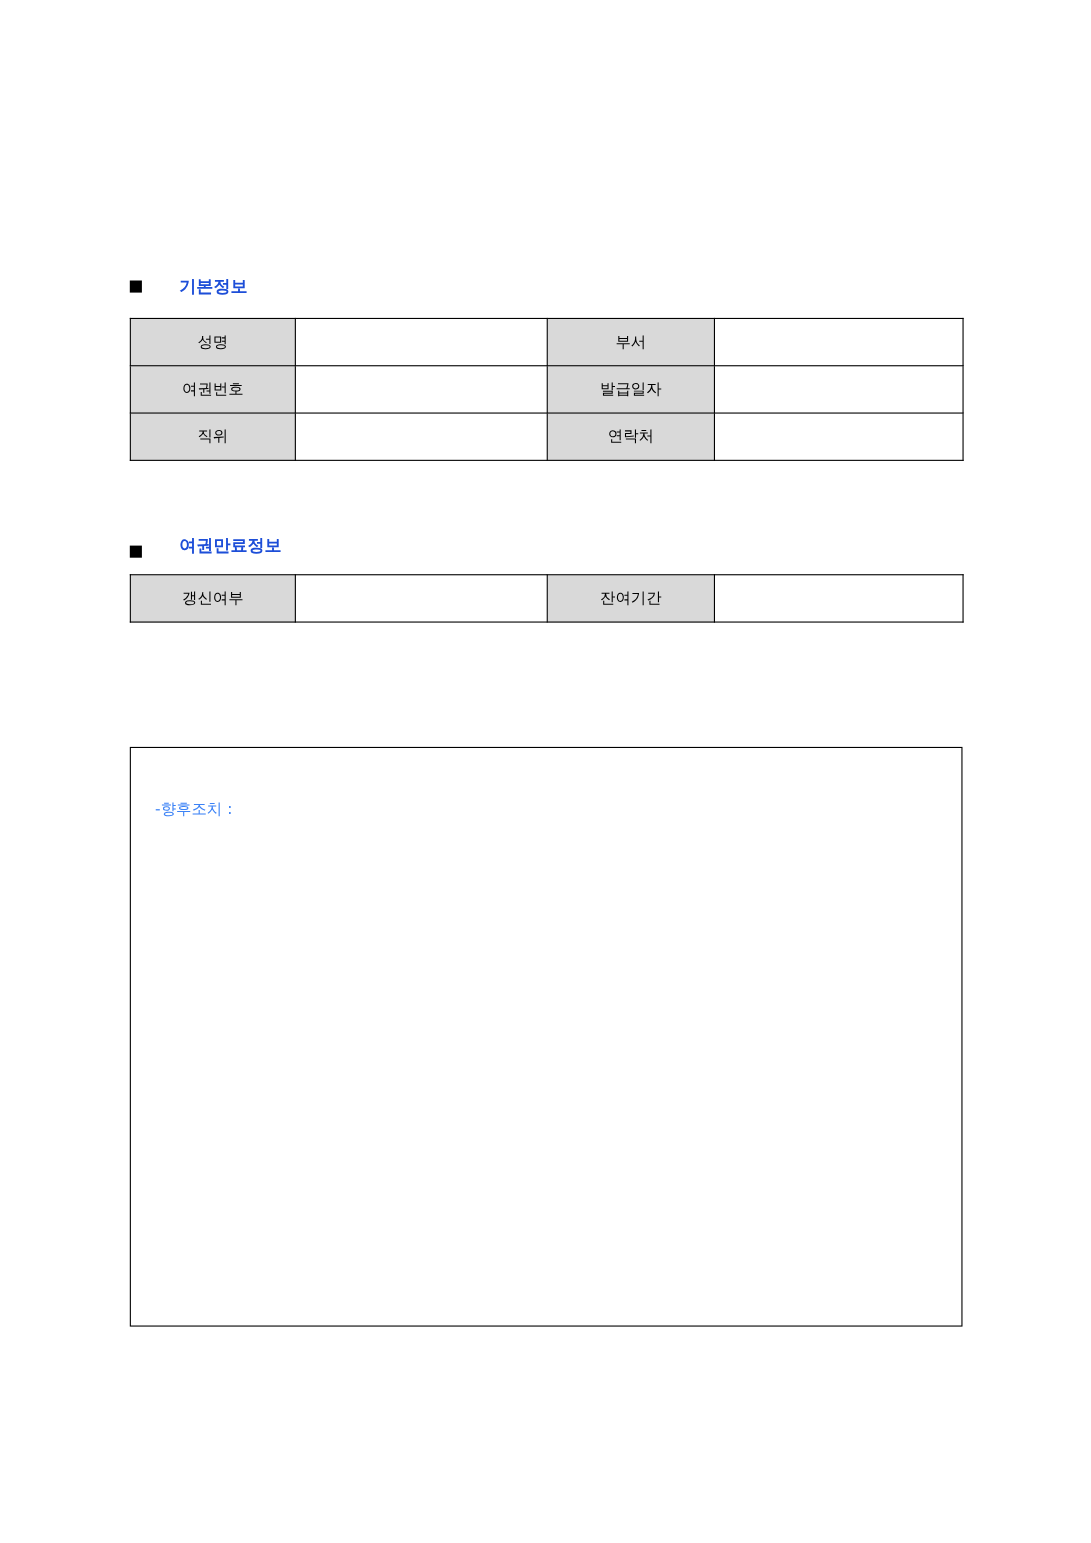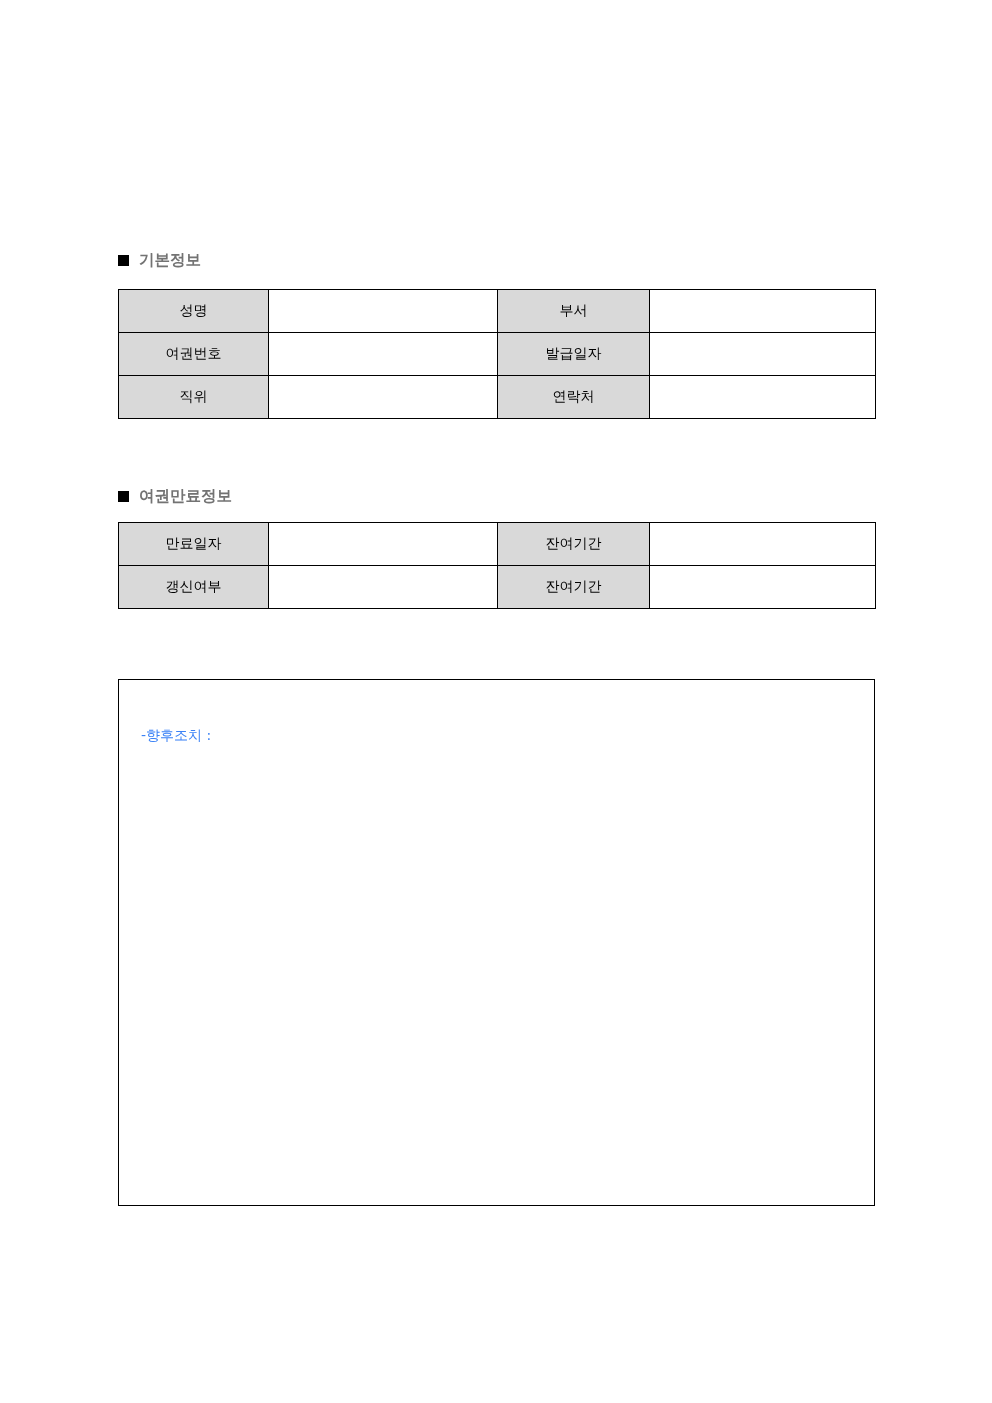--- a/index.html
+++ b/index.html
@@ -36,34 +36,35 @@
     letter-spacing: 4px;
     color: #000000;
     white-space: nowrap;
   }
 
   
   .section-heading {
     position: absolute;
     font-size: 15.5px;
     font-weight: bold;
-    color: #737373;
+    color: #1d4ed8;
     white-space: nowrap;
     display: flex;
     align-items: center;
+    gap: 24px;
   }
   .section-heading .bullet {
     display: inline-block;
     width: 11px;
     height: 11px;
     background: #000000;
     margin-right: 10px;
   }
   #heading-basic { left: 118px; top: 250px; }
-  #heading-expiry { left: 118px; top: 486px; }
+  #heading-expiry { left: 118px; top: 486px; align-items: flex-end; }
 
   
   .form-table {
     position: absolute;
     border-collapse: collapse;
     table-layout: fixed;
     border-radius: 21px;
   }
   .form-table td {
     border: 1px solid #000000;
@@ -155,26 +156,20 @@
 
   <table class="form-table" id="table-expiry">
     <colgroup>
       <col class="col-label-1">
       <col class="col-value-1">
       <col class="col-label-2">
       <col class="col-value-2">
     </colgroup>
     <tbody>
       <tr>
-        <td class="label">만료일자</td>
-        <td class="value"></td>
-        <td class="label">잔여기간</td>
-        <td class="value"></td>
-      </tr>
-      <tr>
         <td class="label">갱신여부</td>
         <td class="value"></td>
         <td class="label">잔여기간</td>
         <td class="value"></td>
       </tr>
     </tbody>
   </table>
 
   <div id="notes-box">
     <div id="notes-text">-향후조치 :</div>

